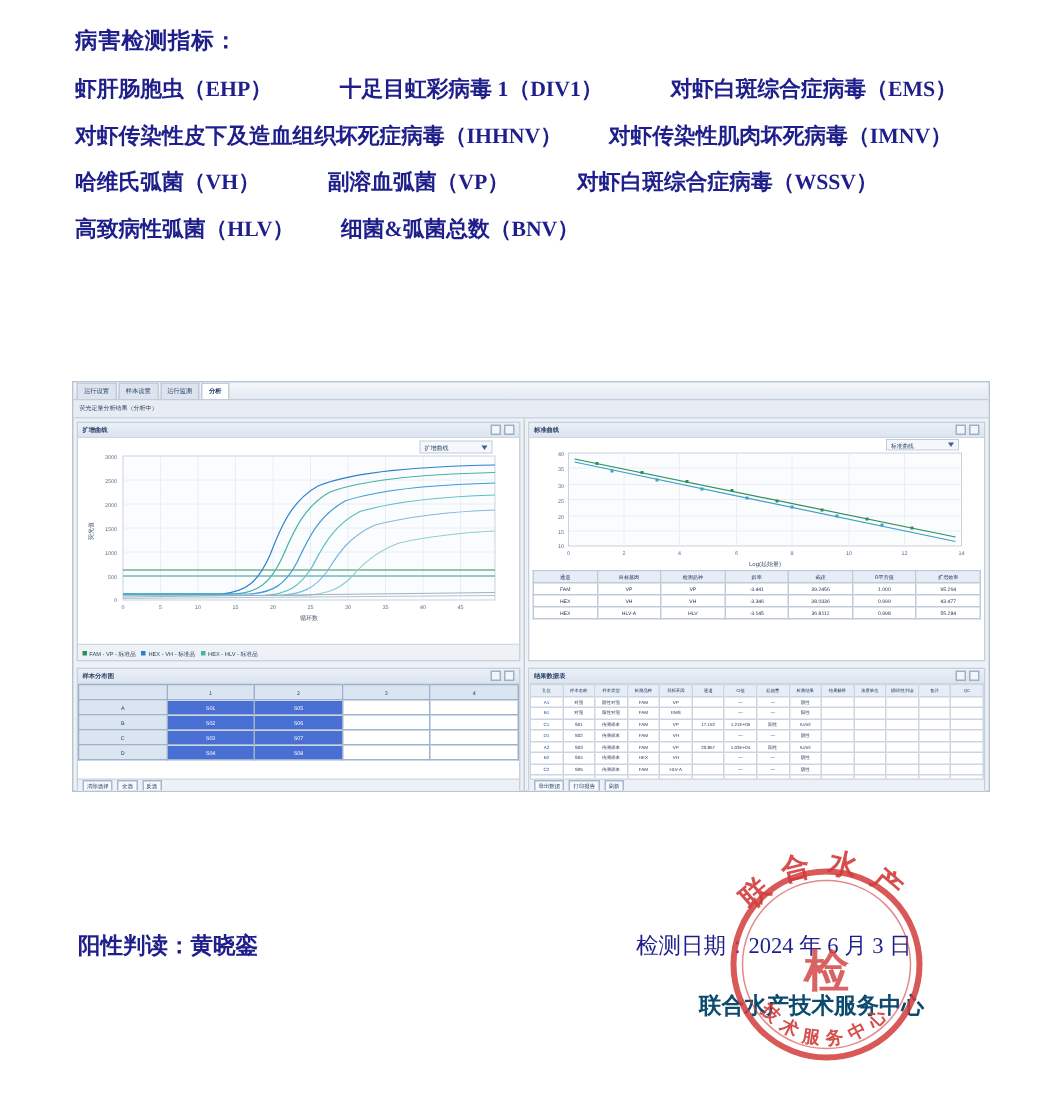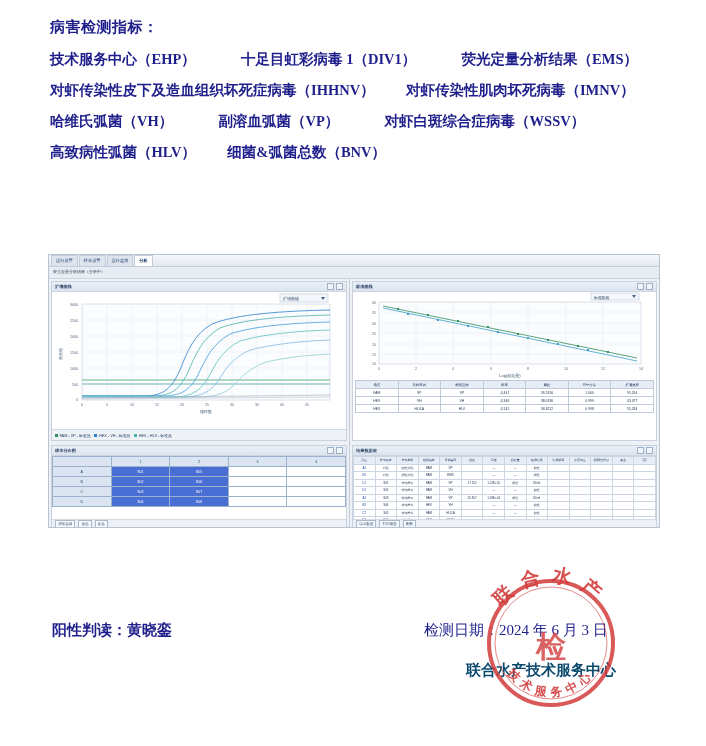--- a/index.html
+++ b/index.html
@@ -280,25 +280,25 @@
 </style>
 </head>
 <body>
 
 <div class="page">
 
   <div class="indicator-block">
     <div class="indicator-title">病害检测指标：</div>
 
     <div class="indicator-row">
-      <span class="ind-col-a">技术服务中心（EHP）</span>
+      <span class="ind-col-a">虾肝肠胞虫（EHP）</span>
       <span class="ind-gap-1"></span>
       <span class="ind-col-a">十足目虹彩病毒 1（DIV1）</span>
       <span class="ind-gap-1"></span>
-      <span class="ind-col-a">荧光定量分析结果（EMS）</span>
+      <span class="ind-col-a">对虾白斑综合症病毒（EMS）</span>
     </div>
 
     <div class="indicator-row">
       <span class="ind-col-a">对虾传染性皮下及造血组织坏死症病毒（IHHNV）</span>
       <span class="ind-gap-2"></span>
       <span class="ind-col-a">对虾传染性肌肉坏死病毒（IMNV）</span>
     </div>
 
     <div class="indicator-row">
       <span class="ind-col-a">哈维氏弧菌（VH）</span>

